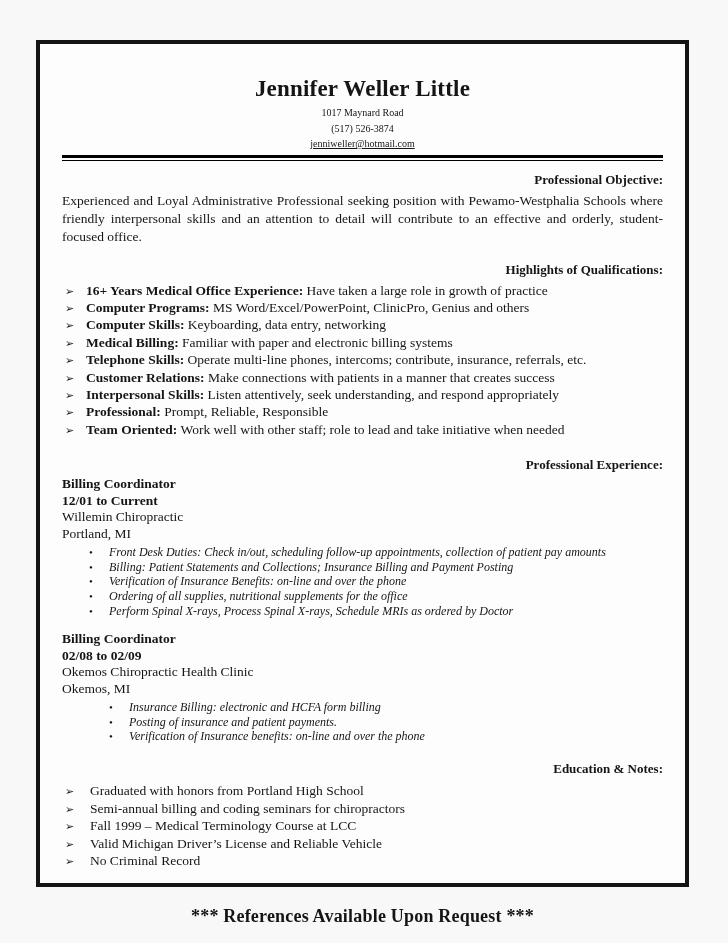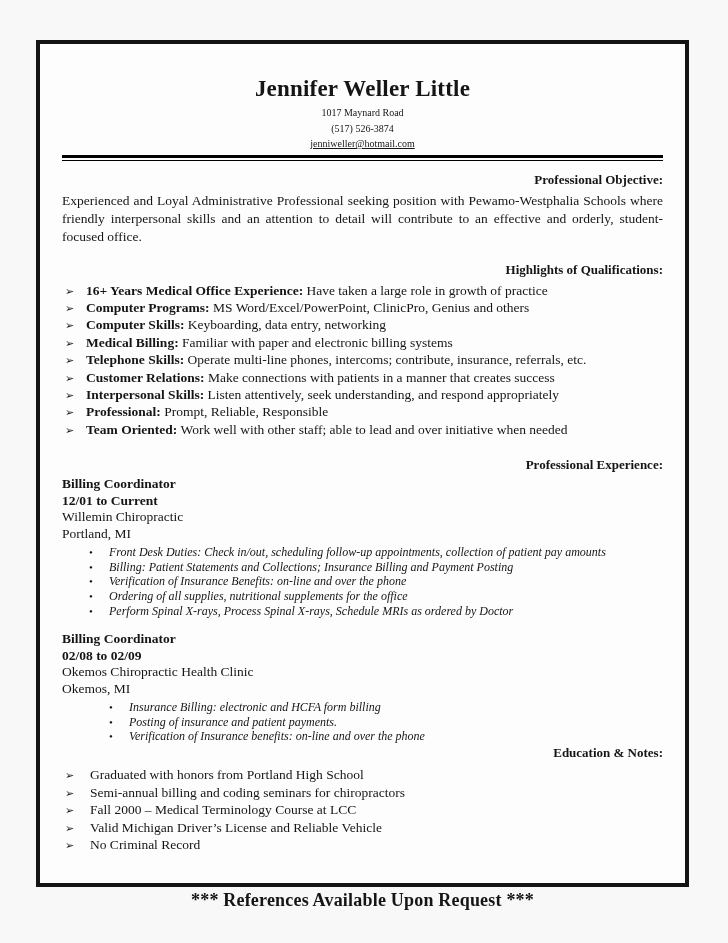--- a/index.html
+++ b/index.html
@@ -35,21 +35,21 @@
   }
   h2{
     margin:0;
     text-align:right;
     font-size:13px;line-height:18px;
     font-weight:bold;
   }
   .h-obj{margin:10px 0 3px 0;}
   .h-qual{margin:15px 0 4px 0;}
   .h-exp{margin:17px 0 2px 0;}
-  .h-edu{margin:0 0 5px 0;}
+  .h-edu{margin:16px 0 5px 0;}
   .objective{
     margin:0;
     font-size:13.5px;line-height:18px;
     text-align:justify;
   }
   
   .arow{display:flex;align-items:baseline;}
   .arrow{
     flex:0 0 24px;
     padding-left:3px;
@@ -131,21 +131,21 @@
         <div class="arow qrow">
           <span class="arrow">➢</span>
           <span class="qtext"><b>Interpersonal Skills:</b><span> Listen attentively, seek understanding, and respond appropriately</span></span>
         </div>
         <div class="arow qrow">
           <span class="arrow">➢</span>
           <span class="qtext"><b>Professional:</b><span> Prompt, Reliable, Responsible</span></span>
         </div>
         <div class="arow qrow">
           <span class="arrow">➢</span>
-          <span class="qtext"><b>Team Oriented:</b><span> Work well with other staff; able to lead and over initiative when needed</span></span>
+          <span class="qtext"><b>Team Oriented:</b><span> Work well with other staff; role to lead and take initiative when needed</span></span>
         </div>
       </div>
 
     <h2 class="h-exp">Professional Experience:</h2>
     <div>
         <div class="job job-0">
           <div class="jobhead">
             <span class="b">Billing Coordinator</span>
             <span class="b">12/01 to Current</span>
           </div>
@@ -207,21 +207,21 @@
         <div class="arow erow">
           <span class="arrow">➢</span>
           <span>Graduated with honors from Portland High School</span>
         </div>
         <div class="arow erow">
           <span class="arrow">➢</span>
           <span>Semi-annual billing and coding seminars for chiropractors</span>
         </div>
         <div class="arow erow">
           <span class="arrow">➢</span>
-          <span>Fall 2000 – Medical Terminology Course at LCC</span>
+          <span>Fall 1999 – Medical Terminology Course at LCC</span>
         </div>
         <div class="arow erow">
           <span class="arrow">➢</span>
           <span>Valid Michigan Driver’s License and Reliable Vehicle</span>
         </div>
         <div class="arow erow">
           <span class="arrow">➢</span>
           <span>No Criminal Record</span>
         </div>
       </div>

